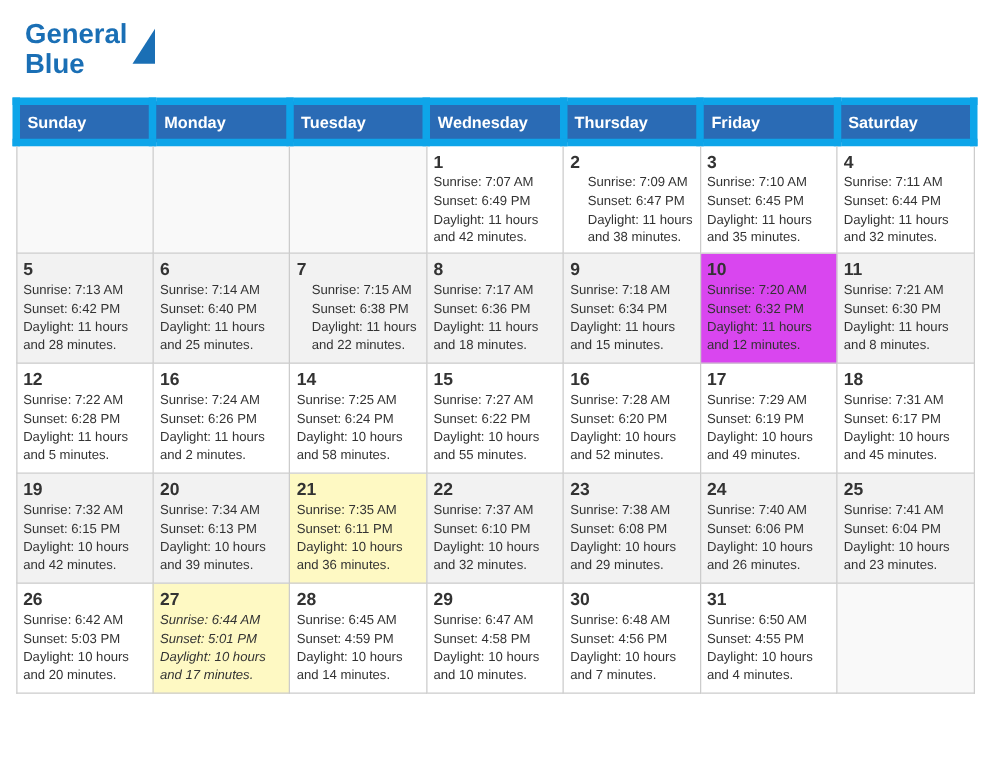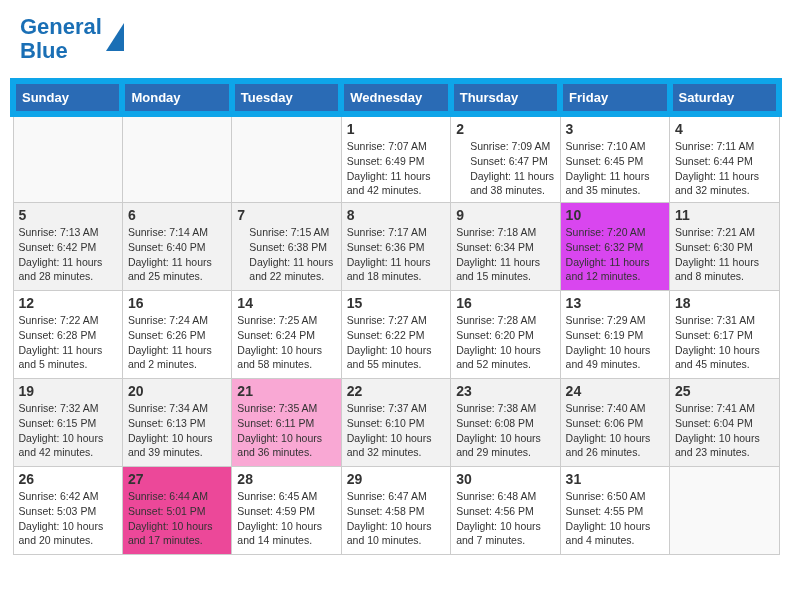--- a/index.html
+++ b/index.html
@@ -223,21 +223,21 @@
 Sunset: 6:22 PM
 Daylight: 10 hours and 55 minutes.</div>
         </td>
         <td style="background-color: rgb(255, 255, 255);">
           <span class="day-num">16</span>
           <div class="day-info" style="white-space: pre-line;">Sunrise: 7:28 AM
 Sunset: 6:20 PM
 Daylight: 10 hours and 52 minutes.</div>
         </td>
         <td style="background-color: rgb(255, 255, 255);">
-          <span class="day-num">13</span>
+          <span class="day-num">17</span>
           <div class="day-info" style="white-space: pre-line;">Sunrise: 7:29 AM
 Sunset: 6:19 PM
 Daylight: 10 hours and 49 minutes.</div>
         </td>
         <td style="background-color: rgb(255, 255, 255);">
           <span class="day-num">18</span>
           <div class="day-info" style="white-space: pre-line;">Sunrise: 7:31 AM
 Sunset: 6:17 PM
 Daylight: 10 hours and 45 minutes.</div>
         </td>
@@ -248,21 +248,21 @@
           <div class="day-info" style="white-space: pre-line;">Sunrise: 7:32 AM
 Sunset: 6:15 PM
 Daylight: 10 hours and 42 minutes.</div>
         </td>
         <td style="background-color: rgb(242, 242, 242);">
           <span class="day-num">20</span>
           <div class="day-info" style="white-space: pre-line;">Sunrise: 7:34 AM
 Sunset: 6:13 PM
 Daylight: 10 hours and 39 minutes.</div>
         </td>
-        <td style="background-color: #f9a8d4;">
+        <td style="background-color: #fef9c3;">
           <span class="day-num">21</span>
           <div class="day-info" style="white-space: pre-line;">Sunrise: 7:35 AM
 Sunset: 6:11 PM
 Daylight: 10 hours and 36 minutes.</div>
         </td>
         <td style="background-color: rgb(242, 242, 242);">
           <span class="day-num">22</span>
           <div class="day-info" style="white-space: pre-line;">Sunrise: 7:37 AM
 Sunset: 6:10 PM
 Daylight: 10 hours and 32 minutes.</div>
@@ -286,23 +286,23 @@
 Daylight: 10 hours and 23 minutes.</div>
         </td>
       </tr>
       <tr>
         <td style="background-color: rgb(255, 255, 255);">
           <span class="day-num">26</span>
           <div class="day-info" style="white-space: pre-line;">Sunrise: 6:42 AM
 Sunset: 5:03 PM
 Daylight: 10 hours and 20 minutes.</div>
         </td>
-        <td style="background-color: #ec4899;">
+        <td style="background-color: #fef9c3;">
           <span class="day-num">27</span>
-          <div class="day-info" style="white-space: pre-line;">Sunrise: 6:44 AM
+          <div class="day-info" style="white-space: pre-line; font-style: italic;">Sunrise: 6:44 AM
 Sunset: 5:01 PM
 Daylight: 10 hours and 17 minutes.</div>
         </td>
         <td style="background-color: rgb(255, 255, 255);">
           <span class="day-num">28</span>
           <div class="day-info" style="white-space: pre-line;">Sunrise: 6:45 AM
 Sunset: 4:59 PM
 Daylight: 10 hours and 14 minutes.</div>
         </td>
         <td style="background-color: rgb(255, 255, 255);">

